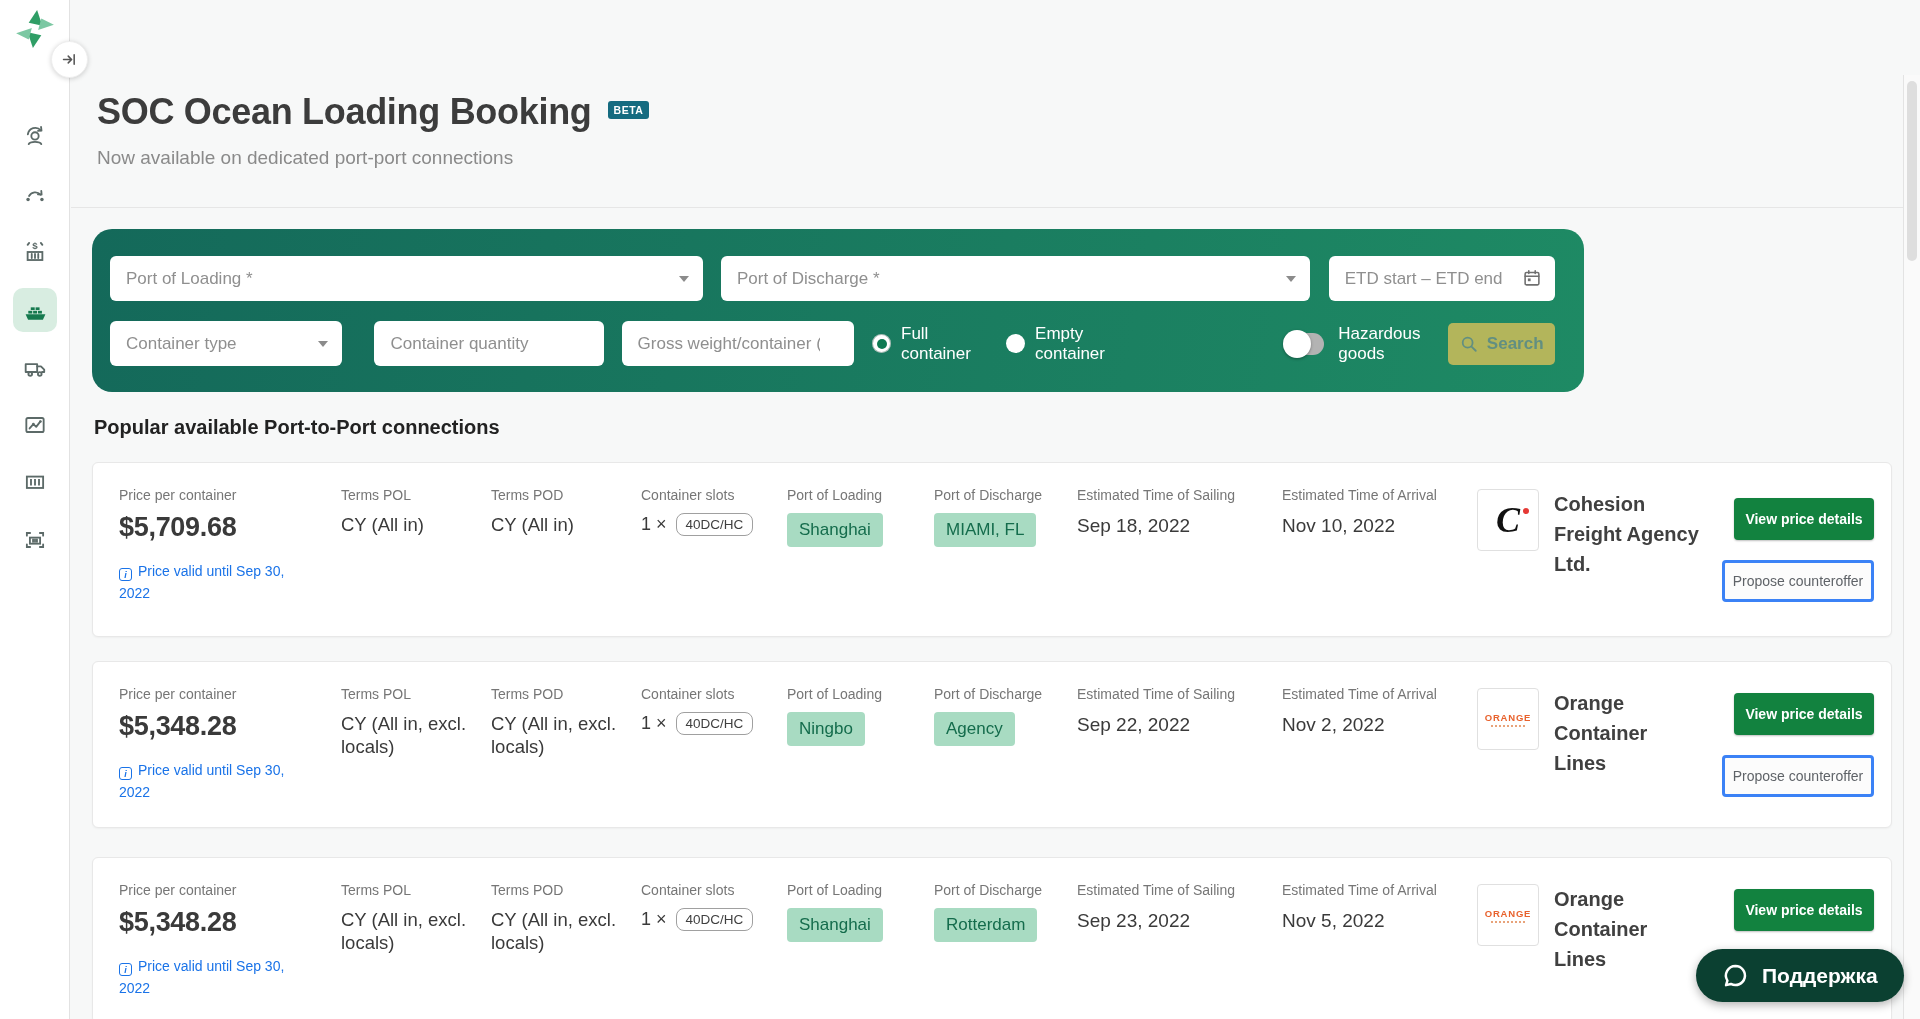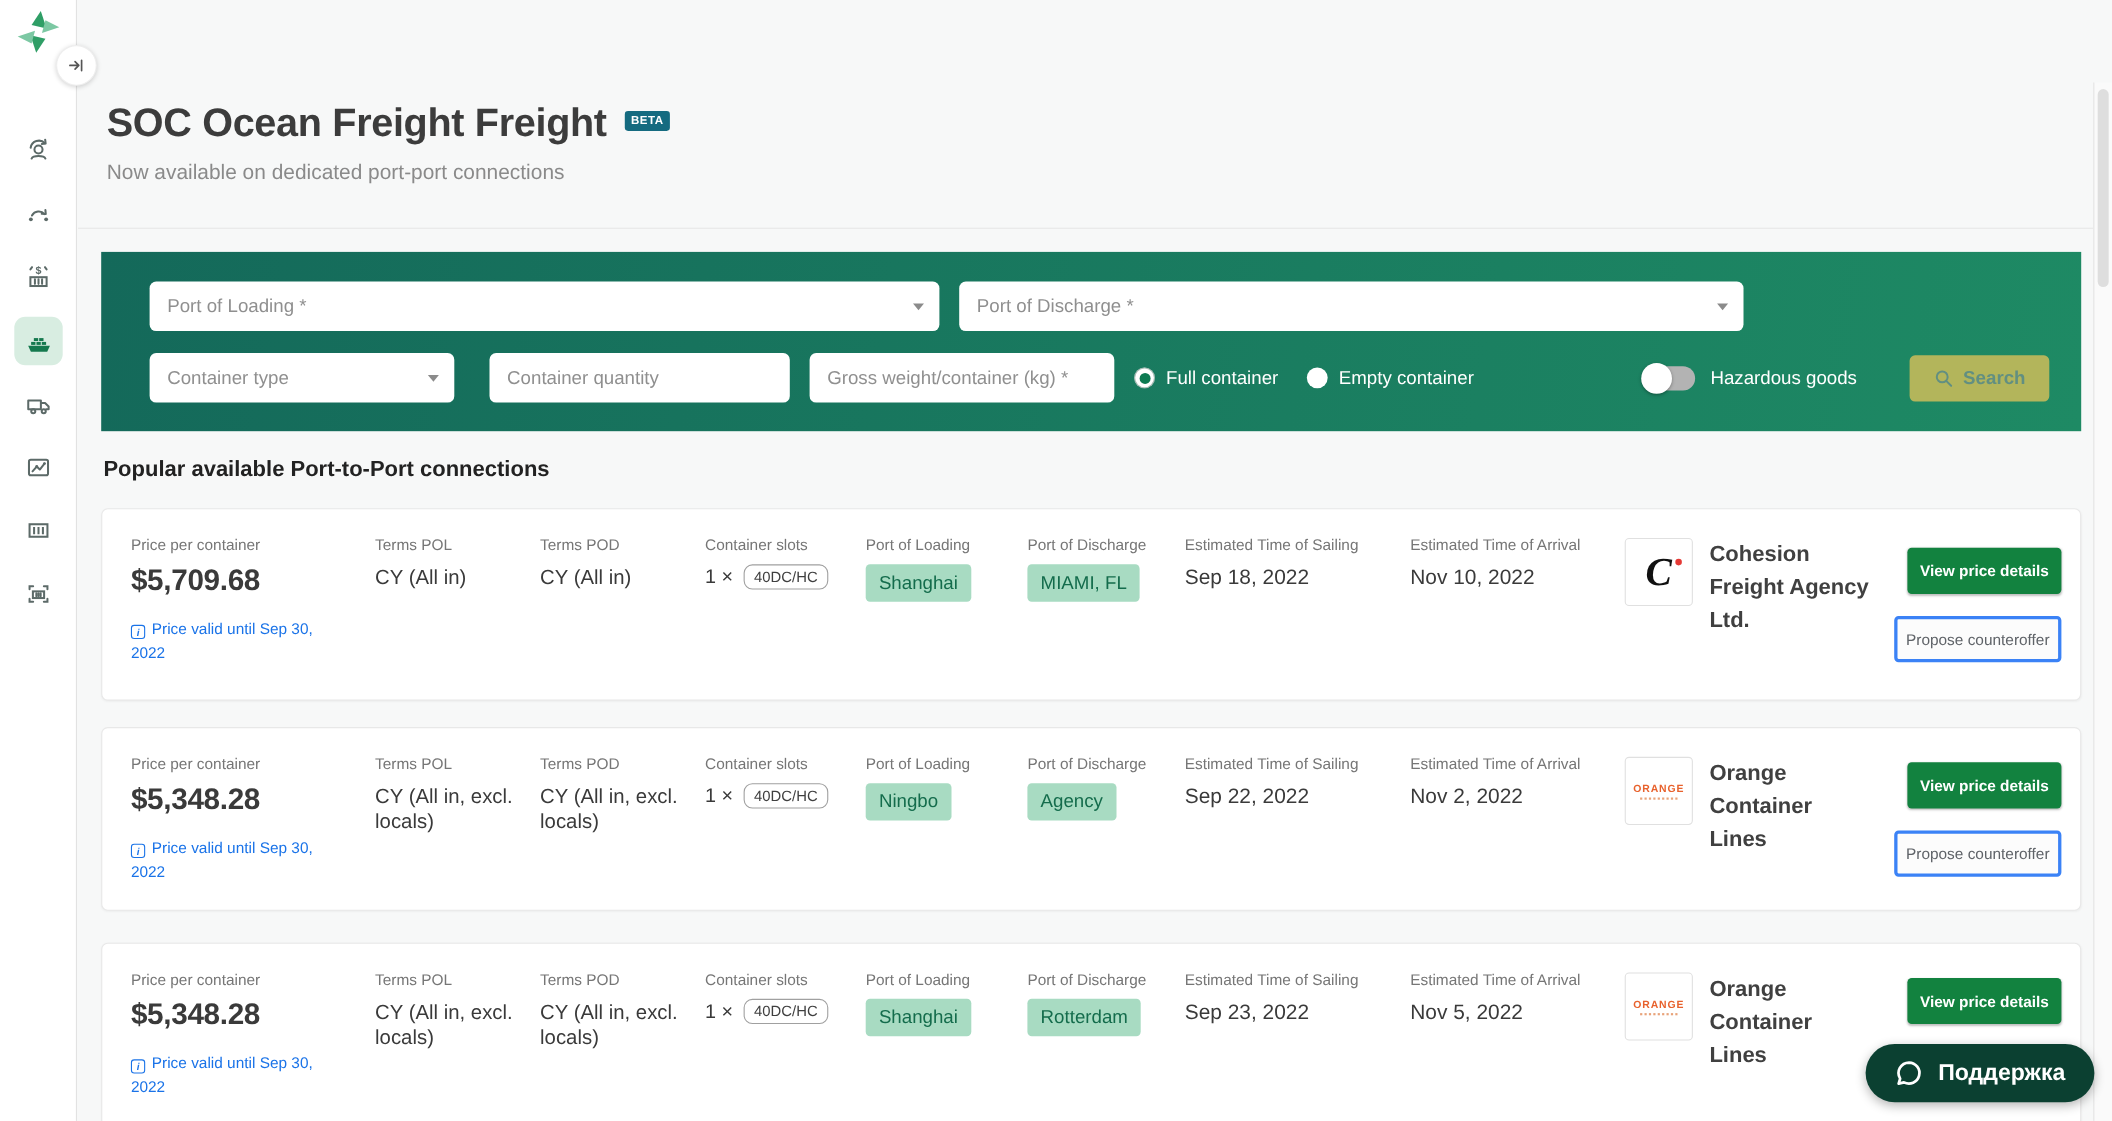--- a/index.html
+++ b/index.html
@@ -37,21 +37,21 @@
   .rail-thumb{position:absolute;left:3px;top:6px;width:10px;height:180px;border-radius:5px;background:#dedede;}
 
   
   .content{position:absolute;left:71px;top:75px;width:1832px;height:944px;}
   .page-title{position:absolute;left:26px;top:16px;font-size:36px;font-weight:bold;color:#3c3c3c;letter-spacing:-0.3px;}
   .beta{display:inline-block;vertical-align:middle;margin:-8px 0 0 16px;background:var(--beta-teal);color:#fff;font-size:10.5px;font-weight:bold;letter-spacing:.5px;padding:3px 6px;border-radius:3px;}
   .page-sub{position:absolute;left:26px;top:72px;font-size:19px;color:#8a8a8a;}
   .head-divider{position:absolute;left:0;top:132px;width:1832px;height:1px;background:#e6e6e6;}
 
   
-  .panel{position:absolute;left:21px;top:154px;width:1800px;height:163px;border-radius:0;background:linear-gradient(100deg,var(--panel-dark) 0%,var(--panel-light) 100%);padding:27px 29px 0 44px;}
+  .panel{position:absolute;left:21px;top:154px;width:1492px;height:163px;border-radius:20px;background:linear-gradient(100deg,var(--panel-dark) 0%,var(--panel-light) 100%);padding:27px 29px 0 18px;}
   .prow{display:flex;align-items:center;}
   .prow2{margin-top:20px;}
   .pfield{position:relative;height:45px;background:#fff;border-radius:6px;}
   .pfield input{width:100%;height:100%;border:none;outline:none;background:transparent;border-radius:6px;padding:0 34px 0 16px;font-size:17px;color:#3c3c3c;font-family:"Liberation Sans",sans-serif;}
   .pfield input::placeholder{color:#8f8f8f;opacity:1;}
   .caret{position:absolute;right:14px;top:20px;width:0;height:0;border-left:5.5px solid transparent;border-right:5.5px solid transparent;border-top:6px solid #8b8b8b;pointer-events:none;}
   .cal-ic{position:absolute;right:12px;top:11px;pointer-events:none;}
   .f-pol{width:718px;}
   .f-pod{width:713px;margin-left:18px;}
   .f-etd{width:274px;margin-left:19px;}
@@ -189,33 +189,43 @@
       <path d="M3 10h9M8.5 6l4 4-4 4M15.5 4.5v11"></path>
     </svg>
   </button>
 
   <div class="rail">
     <div class="rail-thumb"></div>
   </div>
 
   <main class="content">
 
-    <h1 class="page-title"><span>SOC Ocean Freight Freight</span><span class="beta">BETA</span></h1>
+    <h1 class="page-title"><span>SOC Ocean Loading Booking</span><span class="beta">BETA</span></h1>
     <p class="page-sub">Now available on dedicated port-port connections</p>
     <div class="head-divider"></div>
 
     <section class="panel">
       <div class="prow">
         <div class="pfield f-pol">
           <input type="text" placeholder="Port of Loading *" style="">
           <span class="caret"></span>
         </div>
         <div class="pfield f-pod">
           <input type="text" placeholder="Port of Discharge *" style="">
           <span class="caret"></span>
+        </div>
+        <div class="pfield f-etd">
+          <input type="text" placeholder="ETD start – ETD end" style="">
+          <span class="cal-ic">
+            <svg width="22" height="22" viewBox="0 0 24 24" fill="none" stroke="#6f6f6f" stroke-width="1.7" stroke-linecap="round">
+              <rect x="4.5" y="6" width="15" height="13.5" rx="1.5"></rect>
+              <path d="M4.5 10h15M8.5 4v3M15.5 4v3"></path>
+              <rect x="7.5" y="12.5" width="3" height="3" fill="#6f6f6f" stroke="none"></rect>
+            </svg>
+          </span>
         </div>
       </div>
       <div class="prow prow2">
         <div class="pfield f-type">
           <input type="text" placeholder="Container type" style="">
           <span class="caret"></span>
         </div>
         <div class="pfield f-qty">
           <input type="text" placeholder="Container quantity" style="">
         </div>

